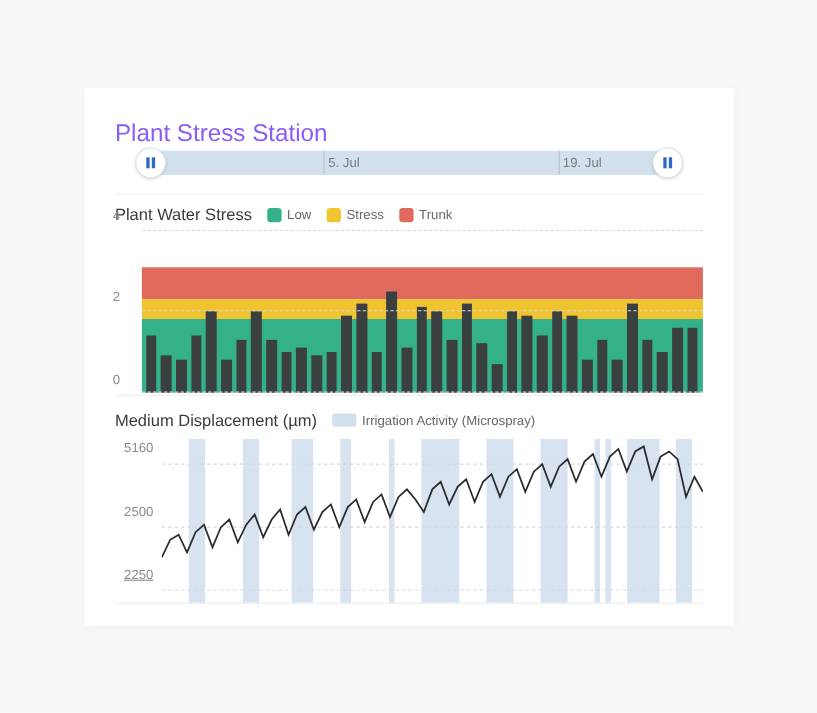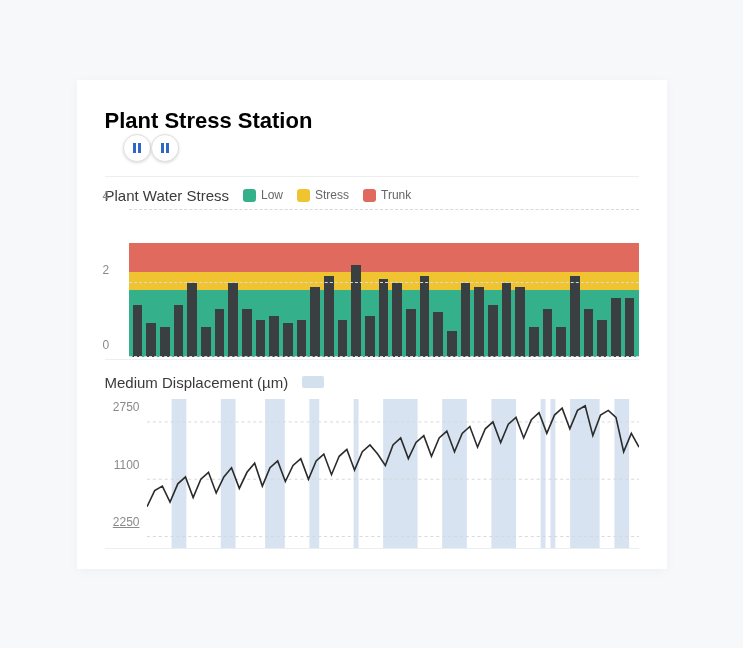--- a/index.html
+++ b/index.html
@@ -13,22 +13,22 @@
     width: 743px;
   }
   .card {
     background: #fff;
     width: 590px;
     padding: 28px 28px 20px 28px;
     box-shadow: 0 2px 10px rgba(0,0,0,0.04);
   }
   .title {
     font-size: 22px;
-    font-weight: 700;
-    color: #000000;
+    font-weight: 400;
+    color: #8b5cf6;
   }
   .slider-row {
     display: flex;
     align-items: center;
     margin: 0 18px 14px 18px;
   }
   .handle {
     width: 28px;
     height: 28px;
     border-radius: 50%;
@@ -195,20 +195,26 @@
 
   <h2 class="title">Plant Stress Station</h2>
 
   <div class="slider-row">
     <div class="handle">
       <svg width="10" height="12" viewBox="0 0 10 12">
           <rect x="1" y="1" width="3" height="10" fill="#2f66c9"></rect>
           <rect x="6" y="1" width="3" height="10" fill="#2f66c9"></rect>
         </svg>
     </div>
+    <div class="track" id="slider-track">
+        <div class="tick-line" style="left: 33%;"></div>
+        <span class="tick-label" style="left: 33%;">5. Jul</span>
+        <div class="tick-line" style="left: 80%;"></div>
+        <span class="tick-label" style="left: 80%;">19. Jul</span>
+      </div>
     <div class="handle">
       <svg width="10" height="12" viewBox="0 0 10 12">
           <rect x="1" y="1" width="3" height="10" fill="#2f66c9"></rect>
           <rect x="6" y="1" width="3" height="10" fill="#2f66c9"></rect>
         </svg>
     </div>
   </div>
 
   <hr class="divider">
 
@@ -278,28 +284,29 @@
     <div class="gridline" style="bottom: 0%;"></div>
         <div class="gridline" style="bottom: 50%;"></div>
         <div class="gridline" style="bottom: 100%;"></div>
       </div>
   </div>
 
   <div class="section-head" style="margin-top:14px;">
     <span class="section-title">Medium Displacement (µm)</span>
     <span id="trunk-legend-slot" style="display: contents;"><span class="legend legend-bar">
           <span class="swatch" style="background: rgb(211, 224, 238); width: 22px; height: 12px;"></span>
+          <span>Irrigation Activity (Microspray)</span>
         </span></span>
   </div>
 
   <div class="chart2">
     <div class="axis-labels" id="trunk-y-axis">
         <span style="bottom: 7.69231%; text-decoration: underline;">2250</span>
-        <span style="bottom: 46.1538%;">1100</span>
-        <span style="bottom: 84.6154%;">2750</span>
+        <span style="bottom: 46.1538%;">2500</span>
+        <span style="bottom: 84.6154%;">5160</span>
       </div>
     <div class="plot">
       <svg id="trunk-svg" viewBox="0 0 500 150" preserveAspectRatio="none">
           <rect x="25.0" width="15.0" y="0" height="150" class="irrigation-band"></rect>
           <rect x="75.0" width="15.0" y="0" height="150" class="irrigation-band"></rect>
           <rect x="120.0" width="20.0" y="0" height="150" class="irrigation-band"></rect>
           <rect x="165.0" width="10.0" y="0" height="150" class="irrigation-band"></rect>
           <rect x="210.0" width="5.0" y="0" height="150" class="irrigation-band"></rect>
           <rect x="240.0" width="35.0" y="0" height="150" class="irrigation-band"></rect>
           <rect x="300.0" width="25.0" y="0" height="150" class="irrigation-band"></rect>

